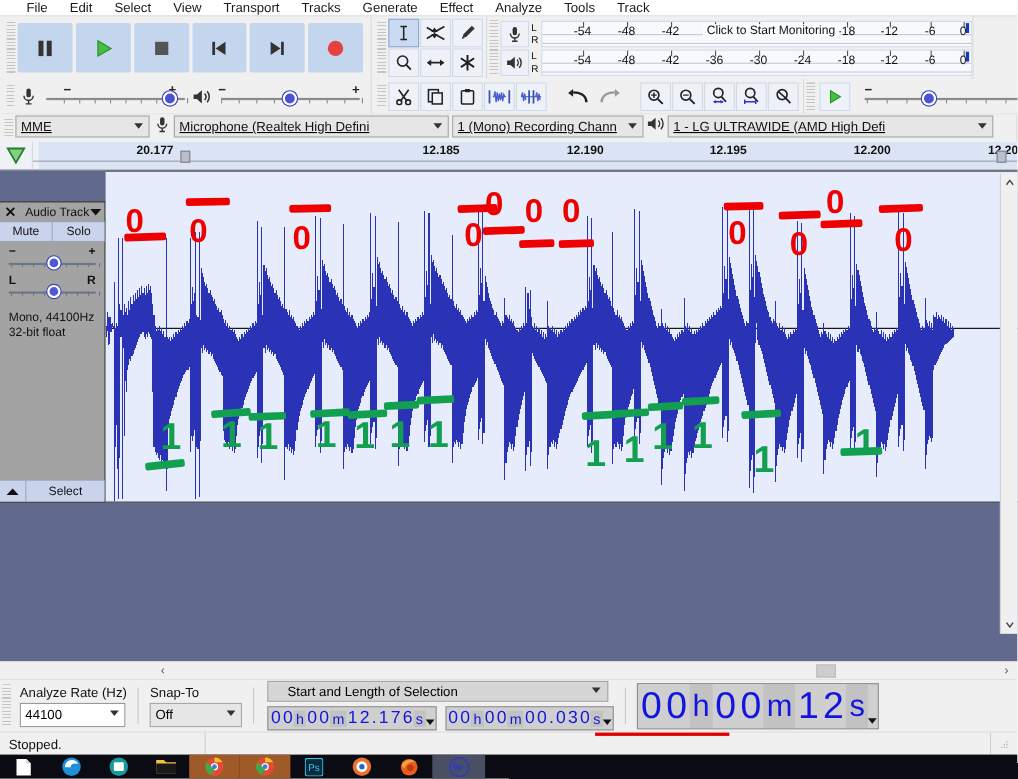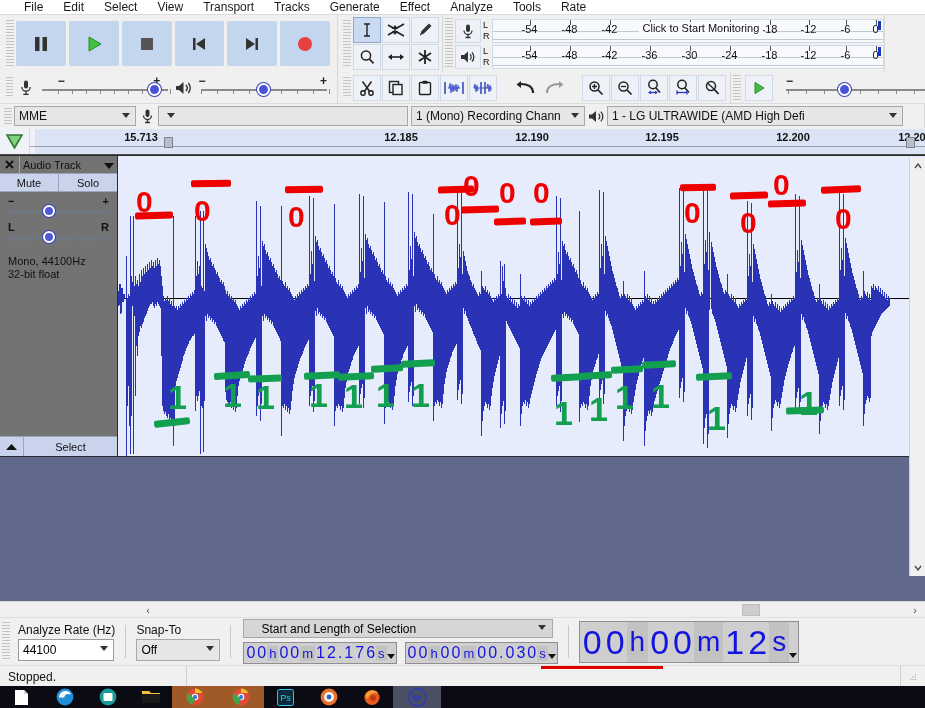--- a/index.html
+++ b/index.html
@@ -72,21 +72,21 @@
   .stick { position:absolute; top:14px; width:1px; height:5px; background:#8b8b8b; }
   .sthumb { position:absolute; top:8px; width:13px; height:13px; border-radius:50%; background:#4a53d6; border:2px solid #ffffff; box-shadow:0 0 0 1px #3a42b5; }
   .splus, .sminus { position:absolute; top:-1px; font-size:12px; color:#222; font-weight:bold; }
 
   
   .edit { padding:2px 3px; }
   .eb { width:28px; height:26px; background:#eef2f8; border:1px solid #cfd9e8; display:inline-flex; align-items:center; justify-content:center; cursor:pointer; margin-right:1px; }
   .ebg { width:28px; height:26px; background:#f0f0f0; border:none; display:inline-flex; align-items:center; justify-content:center; cursor:pointer; }
 
   
-  .devicebar { display:flex; align-items:center; height:24px; padding:1px 2px; }
+  .devicebar { display:flex; align-items:flex-start; height:24px; padding:1px 2px;text-decoration:underline; }
   .combo {
     height:20px; background:#e6e6e6; border:1px solid #a8a8a8;
     display:flex; align-items:center; padding:0 4px; font-size:12px; color:#111;
     position:relative; cursor:pointer; white-space:nowrap; overflow:hidden;
   }
   .combo .cv { overflow:hidden; text-overflow:clip; white-space:nowrap; flex:1; }
   .caret { width:9px; height:9px; flex:0 0 9px; margin-left:4px; position:relative; }
   .caret::after {
     content:""; position:absolute; left:0; top:1px;
     border-left:4px solid transparent; border-right:4px solid transparent; border-top:5px solid #333;
@@ -96,23 +96,23 @@
   
   .rulerrow { display:flex; height:26px; background:#eef1f8; border-bottom:1px solid #4d4d4d; }
   .pinbox { width:30px; display:flex; align-items:center; justify-content:center; background:#eef1f8; border-right:1px solid #d3d7e0; }
   .ruler { flex:1; position:relative; background:#eef1f8; overflow:hidden; }
   .ruler .selzone { position:absolute; top:0; bottom:0; background:#dbe4f5; }
   .ruler .rlbl { position:absolute; top:2px; font-size:11px; font-weight:bold; color:#111; transform:translateX(-50%); white-space:nowrap; }
   .ruler .baseline { position:absolute; left:0; right:0; bottom:7px; height:1px; background:#9aa0ad; }
   .handle { position:absolute; bottom:6px; width:9px; height:11px; background:#b9bec9; border:1px solid #7d828e; }
   .trackwrap { display:flex; height:302px; background:#616a8c; }
   .tpanel {
-    width:118px; background:#737373; border-right:1px solid #2b2b2b;
+    width:96px; background:#a3a3a3; border-right:1px solid #2b2b2b;
     border-bottom:1px solid #2b2b2b; border-top:1px solid #2b2b2b;
-    position:relative; font-size:11px; color:#111;
+    position:relative; font-size:11px; color:#111;margin-top:28px;
   }
   .tp-top { display:flex; height:18px; border-bottom:1px solid #9aa4bb; }
   .tp-close { width:20px; display:flex; align-items:center; justify-content:center; border-right:1px solid #9aa4bb; cursor:pointer; }
   .tp-name { flex:1; display:flex; align-items:center; justify-content:space-between; padding:0 3px; cursor:pointer; }
   .tp-ms { display:flex; height:18px; border-bottom:1px solid #9aa4bb; }
   .msbtn { flex:1; display:flex; align-items:center; justify-content:center; background:#c9d4ec; border-right:1px solid #9aa4bb; cursor:pointer; font-size:11px; }
   .msbtn:last-child{border-right:none;}
   .tslider { position:relative; height:26px; margin:3px 8px 0 8px; }
   .tsrail { position:absolute; left:0; right:0; top:16px; height:2px; background:#6f7686; }
   .tstick { position:absolute; top:16px; width:1px; height:4px; background:#6f7686; }
@@ -193,21 +193,21 @@
     <div class="mi">File</div>
     <div class="mi">Edit</div>
     <div class="mi">Select</div>
     <div class="mi">View</div>
     <div class="mi">Transport</div>
     <div class="mi">Tracks</div>
     <div class="mi">Generate</div>
     <div class="mi">Effect</div>
     <div class="mi">Analyze</div>
     <div class="mi">Tools</div>
-    <div class="mi">Rate</div>
+    <div class="mi">Track</div>
   </div>
 
   <div class="dock">
 
     <div class="toolrow" style="height:57px;">
       <div class="tbar transport" style="width:338px;">
         <div class="grip"></div>
         <div class="tbtn">
           <svg width="20" height="20" viewBox="0 0 20 20">
               <rect x="4" y="3" width="4.5" height="14" fill="#333"></rect>
@@ -541,20 +541,21 @@
           <span class="caret"></span>
         </div>
         <div class="devicon">
           <svg width="13" height="16" viewBox="0 0 13 16">
               <rect x="4.5" y="1.5" width="4" height="7.5" rx="2" fill="#333"></rect>
               <path d="M2.5 7.5a4 4 0 0 0 8 0" stroke="#333" stroke-width="1.3" fill="none"></path>
               <path d="M6.5 11.5v3M4 14.5h5" stroke="#333" stroke-width="1.3"></path>
             </svg>
         </div>
         <div class="combo" style="width:250px;">
+          <span class="cv">Microphone (Realtek High Defini</span>
           <span class="caret"></span>
         </div>
         <div class="combo" style="width:174px; margin-left:3px;">
           <span class="cv">1 (Mono) Recording Chann</span>
           <span class="caret"></span>
         </div>
         <div class="devicon">
           <svg width="17" height="15" viewBox="0 0 17 15">
               <polygon points="1,5.5 4,5.5 8,2 8,13 4,9.5 1,9.5" fill="#333"></polygon>
               <path d="M10.5 4.6a4.3 4.3 0 0 1 0 5.8" stroke="#333" stroke-width="1.3" fill="none"></path>
@@ -572,21 +573,21 @@
   <div class="rulerrow">
     <div class="pinbox">
       <svg width="19" height="17" viewBox="0 0 19 17">
           <polygon points="2,2 17,2 9.5,15" fill="#7ed37e" stroke="#2d7a2d" stroke-width="1.6"></polygon>
         </svg>
     </div>
     <div class="ruler">
       <div class="selzone" style="left:5px; right:0;"></div>
       <div class="baseline"></div>
 
-      <div class="rlbl" style="left:111px;">15.713</div>
+      <div class="rlbl" style="left:111px;">20.177</div>
       <div class="rlbl" style="left:240px;margin-top:32px;">12.180</div>
       <div class="rlbl" style="left:371px;">12.185</div>
       <div class="rlbl" style="left:502px;">12.190</div>
       <div class="rlbl" style="left:632px;">12.195</div>
       <div class="rlbl" style="left:763px;">12.200</div>
       <div class="rlbl" style="left:885px;">12.205</div>
       <div class="handle" style="left:134px;"></div>
       <div class="handle" style="left:876px;"></div>
     </div>
   </div>

